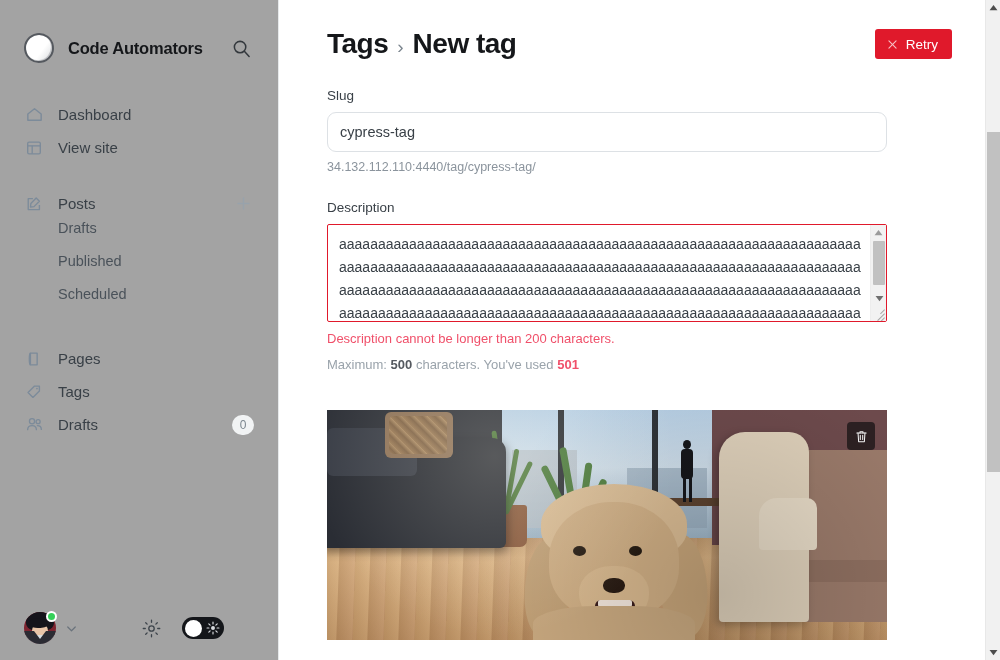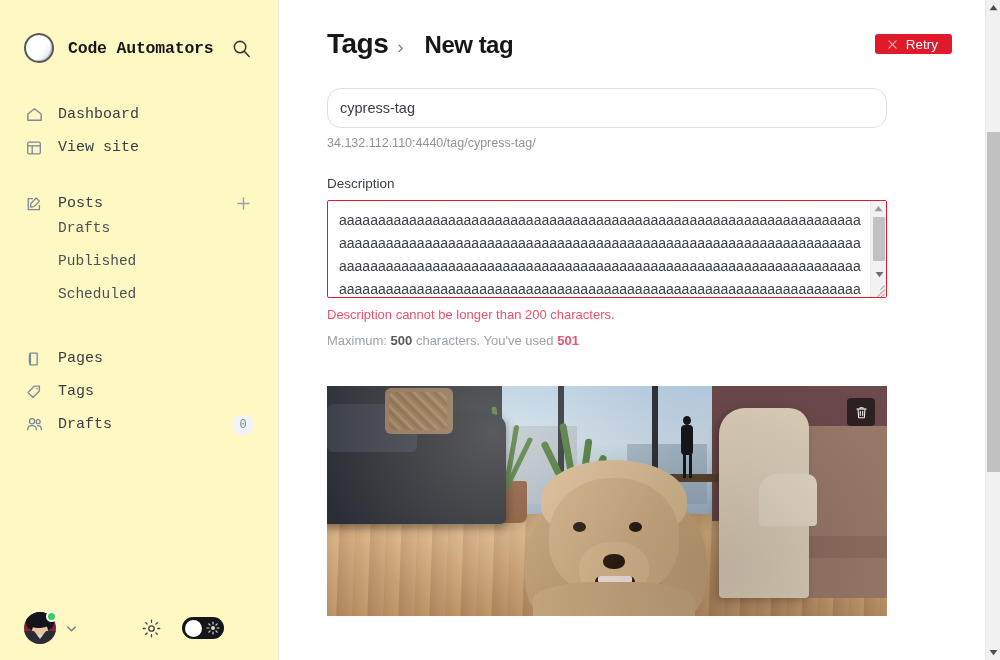--- a/index.html
+++ b/index.html
@@ -7,25 +7,24 @@
     width: 1000px; height: 660px;
     overflow: hidden;
     font-family: "Liberation Sans", sans-serif;
     background: #fff;
   }
   #app { position: relative; width: 1000px; height: 660px; display: flex; }
 
   
   .sidebar {
     width: 279px; height: 660px;
-    background: #fef9c3;
+    background: #a3a3a3;
     border-right: 1px solid #e6e9eb;
     position: relative;
     flex: 0 0 279px;
-    font-family: Liberation Mono, monospace;
   }
   .brand-row {
     display: flex; align-items: center;
     height: 48px; margin-top: 24px; padding: 0 24px;
   }
   .logo-mark {
     width: 30px; height: 30px; flex: 0 0 30px;
     border: 2.5px solid #55595f;
     border-radius: 50%;
     background: linear-gradient(135deg,#fff 0%,#fff 60%,#d8dadd 100%);
@@ -110,25 +109,25 @@
     display: flex; align-items: center;
     background: #fff;
   }
   .crumbs { display: flex; align-items: baseline; }
   .crumb-parent {
     font-size: 28px; font-weight: bold; color: #15171a;
     letter-spacing: -.5px; cursor: pointer;
   }
   .crumb-sep { font-size: 19px; color: #7c868f; margin: 0 9px; }
   .crumb-current {
-    font-size: 24px; font-weight: bold; color: #15171a; letter-spacing: -.5px; margin-left: 12px;
+    font-size: 28px; font-weight: bold; color: #15171a; letter-spacing: -.5px;
   }
   .retry-btn {
     margin-left: auto;
-    height: 20px; padding: 0 14px 0 11px;
+    height: 30px; padding: 0 14px 0 11px;
     background: #e0192b; border-radius: 3px;
     display: flex; align-items: center; gap: 7px;
     color: #fff; font-size: 13.5px; cursor: pointer; border: none;
     font-family: "Liberation Sans", sans-serif;
   }
   .retry-x { opacity: .72; display: flex; align-items: center; }
 
   .content-scroll {
     position: absolute; left: 0; top: 88px;
     width: 659px; height: 572px;
@@ -136,21 +135,21 @@
     padding: 0 48px;
     overflow: hidden;
   }
   .field { margin-bottom: 0; }
   .field-label {
     font-size: 13.5px; color: #394047;
     margin-bottom: 9px; display: block;
   }
   .text-input {
     width: 560px; height: 40px;
-    border: 1px solid #dde1e5; border-radius: 14px;
+    border: 1px solid #dde1e5; border-radius: 9px;
     background: #fff; padding: 0 12px;
     font-size: 14.5px; color: #394047;
     font-family: "Liberation Sans", sans-serif;
     outline: none;
   }
   .hint-url {
     font-size: 12.5px; color: #8b949d; margin-top: 8px; display: block;
   }
   .ta-wrap { position: relative; width: 560px; }
   .desc-area {
@@ -446,20 +445,21 @@
               <line x1="15.5" y1="4.5" x2="4.5" y2="15.5"></line>
           </svg>
         </span>
         <span>Retry</span>
       </button>
     </header>
 
     <div class="content-scroll">
 
       <div class="field">
+        <label class="field-label">Slug</label>
         <input class="text-input" type="text" value="cypress-tag" style="">
         <span class="hint-url">34.132.112.110:4440/tag/cypress-tag/</span>
       </div>
 
       <div class="field" style="margin-top:26px;">
         <label class="field-label">Description</label>
         <div class="ta-wrap">
           <div class="desc-area">aaaaaaaaaaaaaaaaaaaaaaaaaaaaaaaaaaaaaaaaaaaaaaaaaaaaaaaaaaaaaaaaaaaaaaaaaaaaaaaaaaaaaaaaaaaaaaaaaaaaaaaaaaaaaaaaaaaaaaaaaaaaaaaaaaaaaaaaaaaaaaaaaaaaaaaaaaaaaaaaaaaaaaaaaaaaaaaaaaaaaaaaaaaaaaaaaaaaaaaaaaaaaaaaaaaaaaaaaaaaaaaaaaaaaaaaaaaaaaaaaaaaaaaaaaaaaaaaaaaaaaaaaaaaaaaaaaaaaaaaaaaaaaaaaaaaaaaaaaaaaaaaaaaaaaaaaaaaaaaaaaaaaaaaaaaaaaaaaaaaaaaaaaaaaaaaaaaaaaaaaaaaaaaaaaaaaaaaaaaaaaaaaaaaaaaaaaaaaaaaaaaaaaaaaaaaaaaaaaaaaaaaaaaaaaaaaaaaaaaaaaaaaaaaaaaaaaaaaaaaaaaaaaaaaaaaaaaaaaaaaaaaaaaaaaaaaaaaaaaaaaaaaaaaaaaaaaaaaaaaaaaaaaaaaaaaaaa</div>
           <div class="ta-sb">
             <div class="ta-sb-up">

